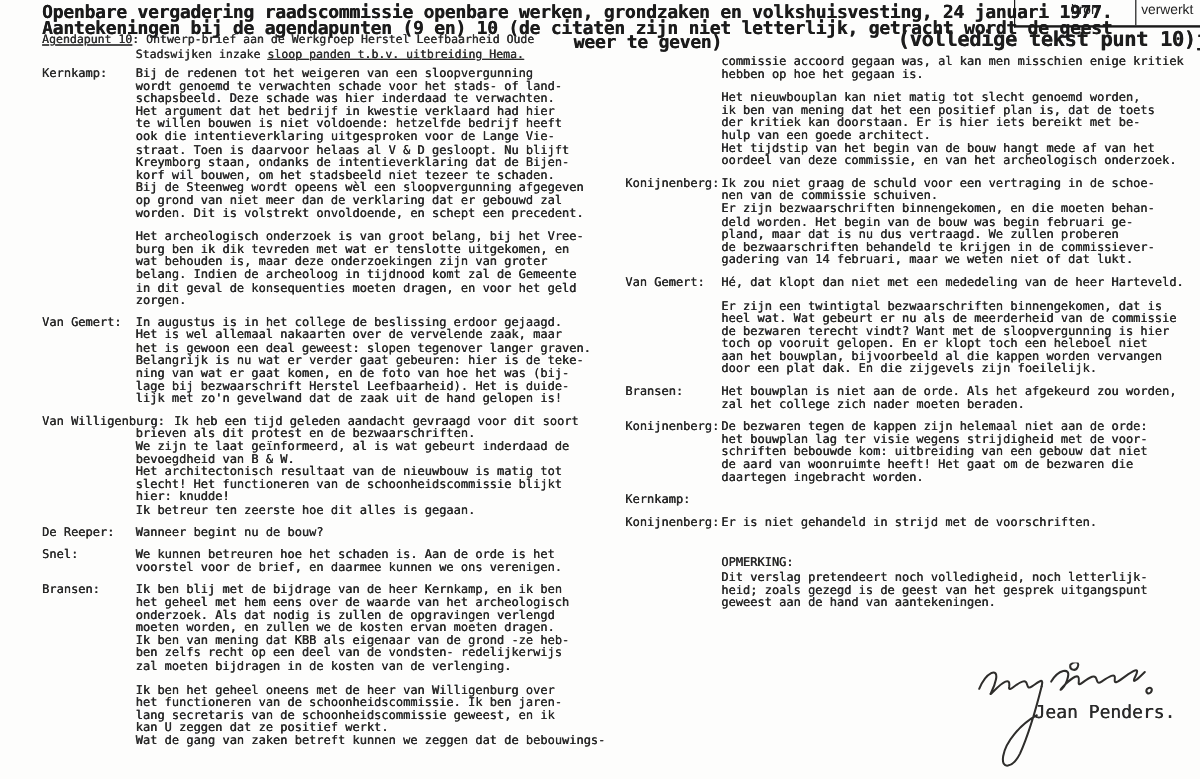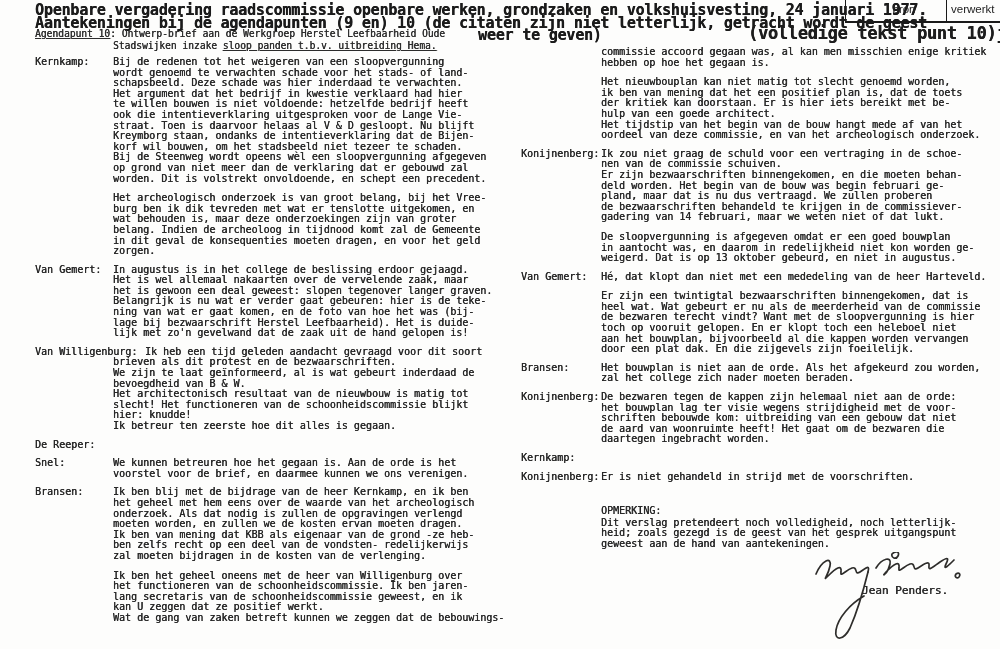--- a/index.html
+++ b/index.html
@@ -42,21 +42,21 @@
   .text p{margin:0 0 9px 0;white-space:pre-wrap;}
   .text p:last-child{margin-bottom:0;}
   .indent-first{text-indent:32px;}
   .cont{margin-left:80px;}
   
   .remark{margin:24px 0 0 80px;font-size:10px;line-height:10.6px;}
   .remark .remark-title{margin-bottom:1px;}
   .remark p{margin:0;white-space:pre-wrap;}
   
   .sig-wrap{position:absolute;left:788px;top:552px;width:200px;height:95px;}
-  .sig-typed{position:absolute;left:74px;top:32px;font-size:11px;color:#2a2a2a;}
+  .sig-typed{position:absolute;left:74px;top:32px;font-size:15px;color:#2a2a2a;}
   .sig-svg{position:absolute;left:0;top:0;}
 </style>
 </head>
 <body>
 
 <div class="hline h-big tw" id="h1">Openbare vergadering raadscommissie openbare werken, grondzaken en volkshuisvesting, 24 januari 1977.</div>
 <div class="hline h-big tw" id="h2">Aantekeningen bij de agendapunten (9 en) 10 (de citaten zijn niet letterlijk, getracht wordt de geest</div>
 <div class="hline h-small tw" id="h3">
   <span class="und">Agendapunt 10</span><span>: Ontwerp-brief aan de Werkgroep Herstel Leefbaarheid Oude</span>
 </div>
@@ -121,26 +121,29 @@
 bevoegdheid van B &amp; W.
 Het architectonisch resultaat van de nieuwbouw is matig tot
 slecht! Het functioneren van de schoonheidscommissie blijkt
 hier: knudde!
 Ik betreur ten zeerste hoe dit alles is gegaan.</p>
     </div>
   </div>
 
   <div class="entry">
     <div class="speaker">De Reeper:</div>
+    <div class="text">
+      <p>Wanneer begint nu de bouw?</p>
+    </div>
   </div>
 
   <div class="entry">
     <div class="speaker">Snel:</div>
     <div class="text">
-      <p>We kunnen betreuren hoe het gegaan is. Aan de orde is het
+      <p>We kunnen betreuren hoe het schaden is. Aan de orde is het
 voorstel voor de brief, en daarmee kunnen we ons verenigen.</p>
     </div>
   </div>
 
   <div class="entry">
     <div class="speaker">Bransen:</div>
     <div class="text">
       <p>Ik ben blij met de bijdrage van de heer Kernkamp, en ik ben
 het geheel met hem eens over de waarde van het archeologisch
 onderzoek. Als dat nodig is zullen de opgravingen verlengd
@@ -174,23 +177,20 @@
   <div class="entry">
     <div class="speaker">Konijnenberg:</div>
     <div class="text">
       <p>Ik zou niet graag de schuld voor een vertraging in de schoe-
 nen van de commissie schuiven.
 Er zijn bezwaarschriften binnengekomen, en die moeten behan-
 deld worden. Het begin van de bouw was begin februari ge-
 pland, maar dat is nu dus vertraagd. We zullen proberen
 de bezwaarschriften behandeld te krijgen in de commissiever-
 gadering van 14 februari, maar we weten niet of dat lukt.</p>
-      <p>De sloopvergunning is afgegeven omdat er een goed bouwplan
-in aantocht was, en daarom in redelijkheid niet kon worden ge-
-weigerd. Dat is op 13 oktober gebeurd, en niet in augustus.</p>
     </div>
   </div>
 
   <div class="entry">
     <div class="speaker">Van Gemert:</div>
     <div class="text">
       <p>Hé, dat klopt dan niet met een mededeling van de heer Harteveld.</p>
       <p>Er zijn een twintigtal bezwaarschriften binnengekomen, dat is
 heel wat. Wat gebeurt er nu als de meerderheid van de commissie
 de bezwaren terecht vindt? Want met de sloopvergunning is hier

